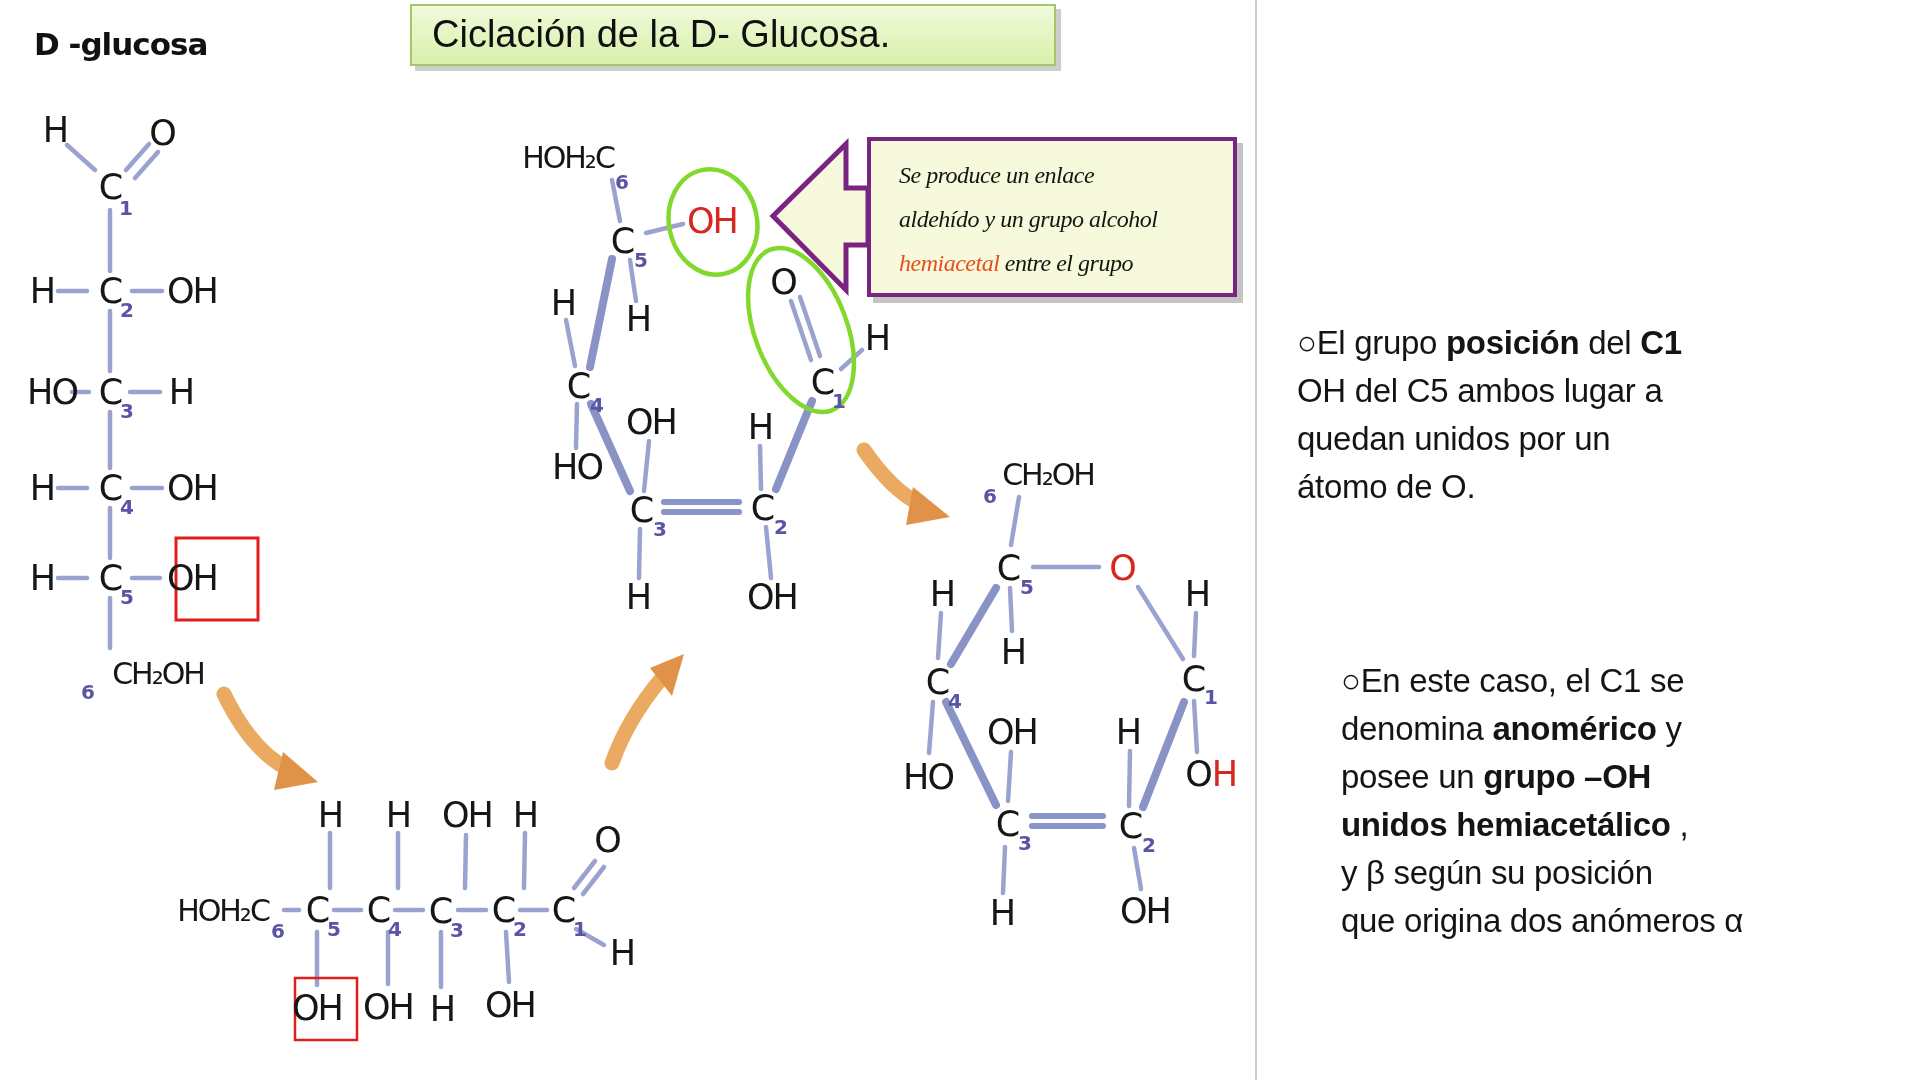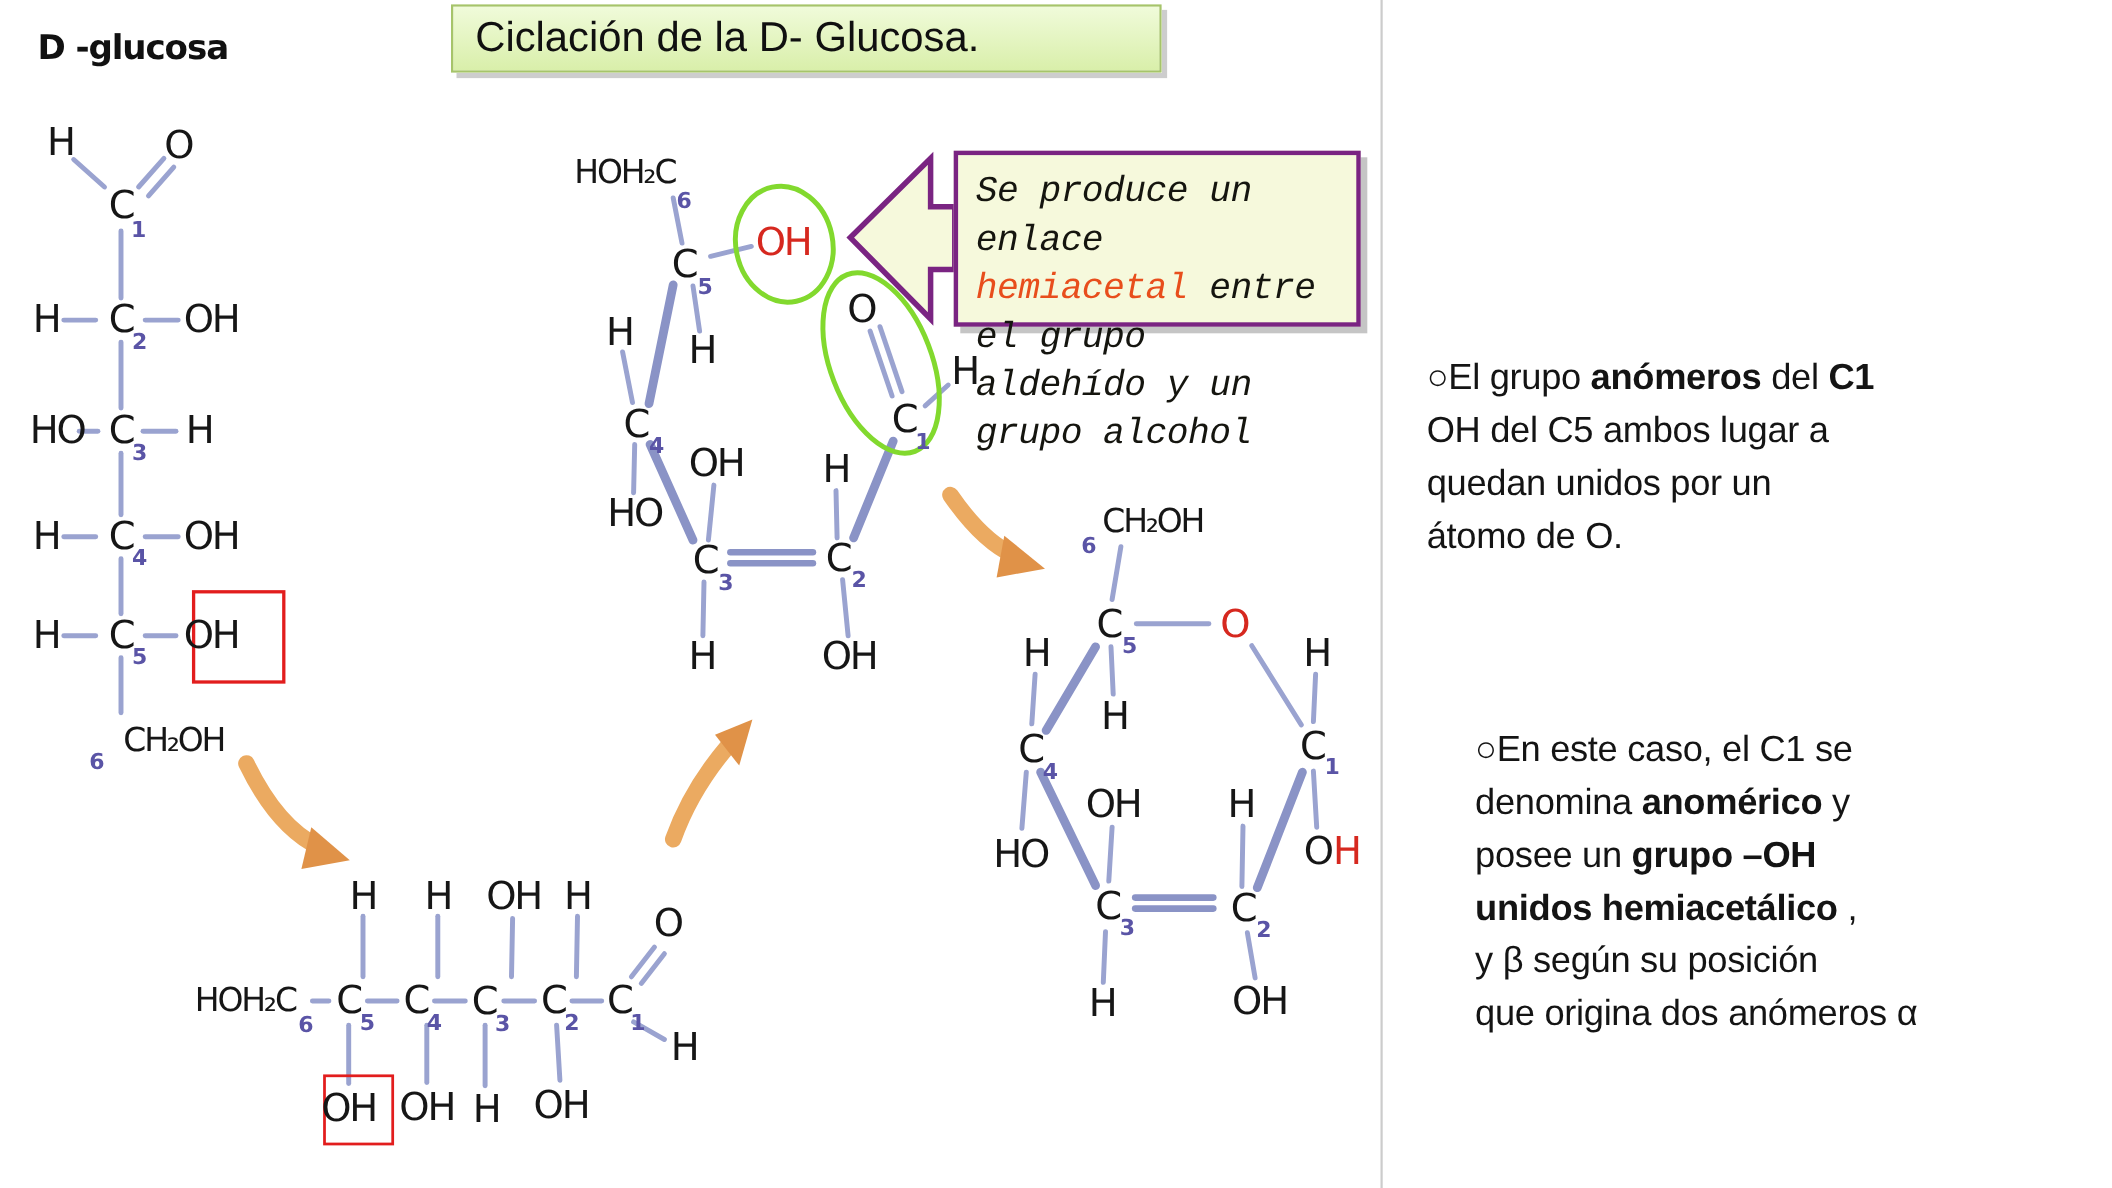--- a/index.html
+++ b/index.html
@@ -25,22 +25,22 @@
   .title-box{position:absolute;left:410px;top:4px;width:642px;height:58px;z-index:4;
     background:linear-gradient(#f0fbda,#d9efaa);
     border:2px solid #a6c46a;
     box-shadow:5px 5px 0 rgba(145,145,145,.45);}
   .title-box .t{padding-left:20px;line-height:56px;font-size:38px;color:#101010;}
 
   
   .callout{position:absolute;left:867px;top:137px;width:370px;height:160px;z-index:4;
     background:#f6f9dc;border:4px solid #7a2482;box-sizing:border-box;
     box-shadow:6px 6px 0 rgba(140,140,140,.5);}
-  .callout .ct{padding:12px 0 0 16px;font-style:italic;font-size:33px;line-height:44px;
-    letter-spacing:-.5px;color:#15150f;font-family:Liberation Mono, monospace;}
+  .callout .ct{padding:12px 0 0 28px;font-style:italic;font-size:24px;line-height:44px;
+    letter-spacing:-.5px;color:#15150f;font-family:Liberation Serif, serif;}
   .callout .hl{color:#e84e1c;}
 
   
   .rpanel{position:absolute;left:1297px;width:580px;z-index:3;
     font-size:33px;line-height:48px;color:#141414;letter-spacing:-.3px;}
   .rpanel b{font-weight:bold;}
   #para1{top:124px;} #para2{top:319px;} #para3{top:657px;margin-left:44px;}
 </style>
 </head>
 <body>
@@ -245,28 +245,28 @@
       <span class="n" style="left: 1025px; top: 843px;">3</span>
       <span style="left: 1130px; top: 826px;">C</span>
       <span class="n" style="left: 1149px; top: 845px;">2</span>
       <span style="left: 1002px; top: 913px;">H</span>
       <span style="left: 1145px; top: 911px;">OH</span>
     </div>
 
   <div class="callout">
     <div class="ct">
       <div>Se produce un enlace</div>
+      <div>aldehído y un grupo alcohol</div>
       <div><span class="hl">hemiacetal</span><span> entre el grupo</span></div>
-      <div>aldehído y un grupo alcohol</div>
     </div>
   </div>
 
 
   <div class="rpanel" id="para2">
-    <div><span>○El grupo </span><b>anómeros</b><span> del </span><b>C1</b></div>
+    <div><span>○El grupo </span><b>posición</b><span> del </span><b>C1</b></div>
     <div>OH del C5 ambos lugar a</div>
     <div>quedan unidos por un</div>
     <div>átomo de O.</div>
   </div>
 
   <div class="rpanel" id="para3">
     <div>○En este caso, el C1 se</div>
     <div><span>denomina </span><b>anomérico</b><span> y</span></div>
     <div><span>posee un </span><b>grupo –OH</b></div>
     <div><b>unidos hemiacetálico</b><span> ,</span></div>

